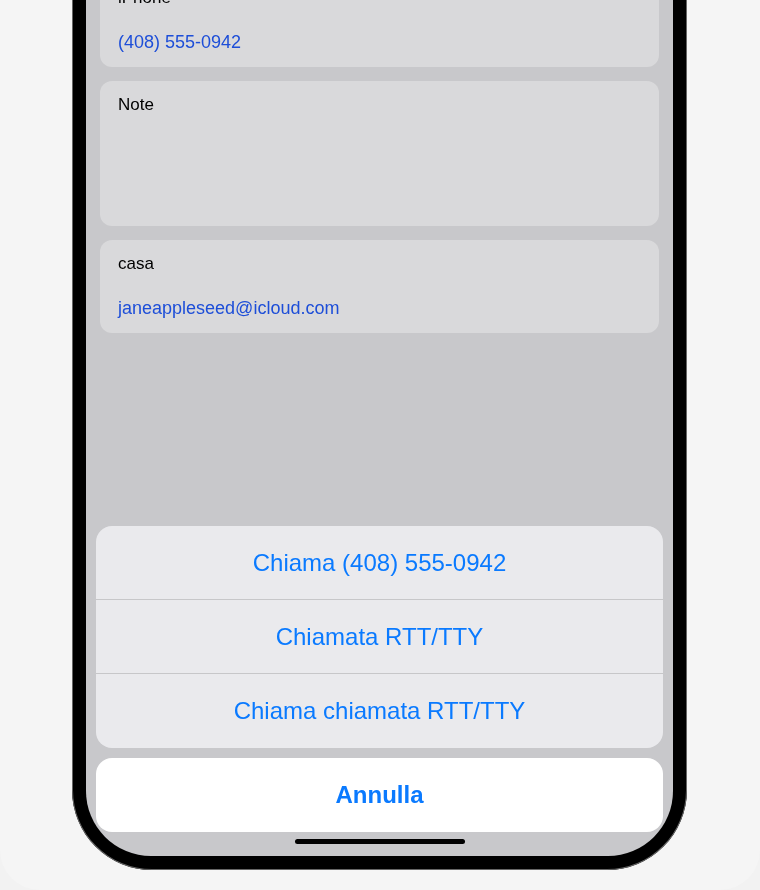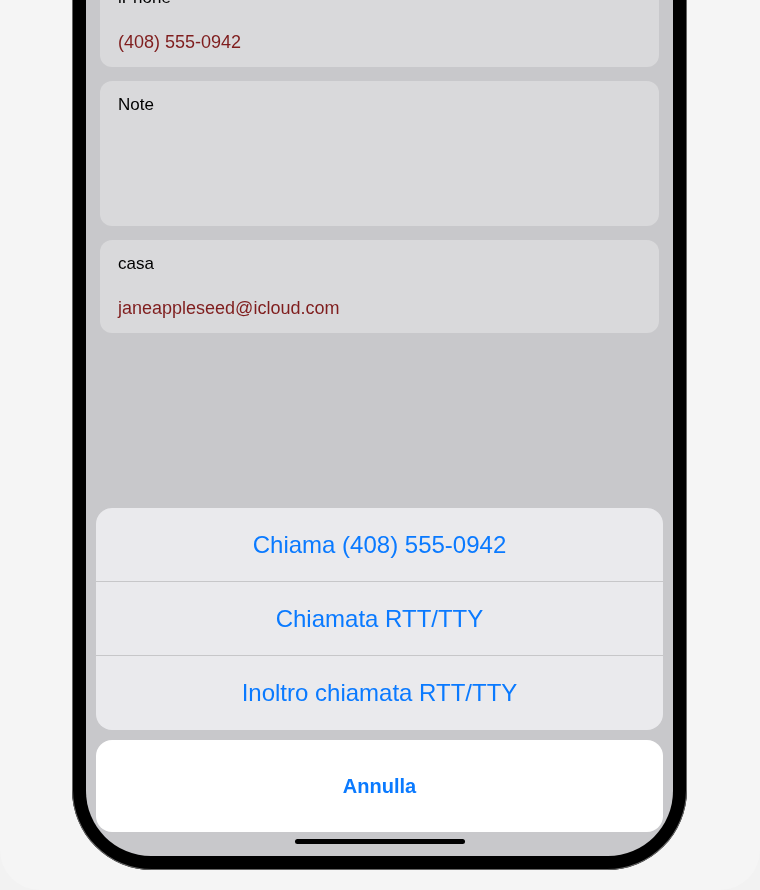--- a/index.html
+++ b/index.html
@@ -63,21 +63,21 @@
     .card-note {
       min-height: 145px;
     }
     .label {
       color: #000;
       font-size: 17px;
       font-weight: 400;
       margin-bottom: 2px;
     }
     .value-link {
-      color: #7f1d1d;
+      color: #1d4ed8;
       font-size: 18px;
       font-weight: 400;
       margin-top: 24px;
     }
     .background-row {
       position: absolute;
       bottom: 40px;
       left: 14px;
       right: 14px;
       padding: 14px 18px;
@@ -107,26 +107,26 @@
       font-weight: 400;
       border-bottom: 1px solid rgba(120,120,120,0.3);
       cursor: pointer;
     }
     .action-item:last-child {
       border-bottom: none;
     }
     .cancel-btn {
       background: #fff;
       border-radius: 16px;
-      height: 92px;
+      height: 74px;
       display: flex;
       align-items: center;
       justify-content: center;
       color: #0a7aff;
-      font-size: 20px;
+      font-size: 24px;
       font-weight: 600;
       cursor: pointer;
     }
     .home-indicator {
       position: absolute;
       bottom: 12px;
       left: 50%;
       transform: translateX(-50%);
       width: 170px;
       height: 5px;
@@ -162,21 +162,21 @@
       </div>
 
       <div class="background-row">
         <span class="value-link">Condividi la mia posizione</span>
       </div>
 
       <div class="action-sheet-container">
         <div class="action-group">
           <div class="action-item">Chiama (408) 555-0942</div>
           <div class="action-item">Chiamata RTT/TTY</div>
-          <div class="action-item">Inoltro chiamata RTT/TTY</div>
+          <div class="action-item">Chiama chiamata RTT/TTY</div>
         </div>
         <div class="cancel-btn">Annulla</div>
       </div>
 
       <div class="home-indicator"></div>
 
     </div>
   </div>
 </div>
 

